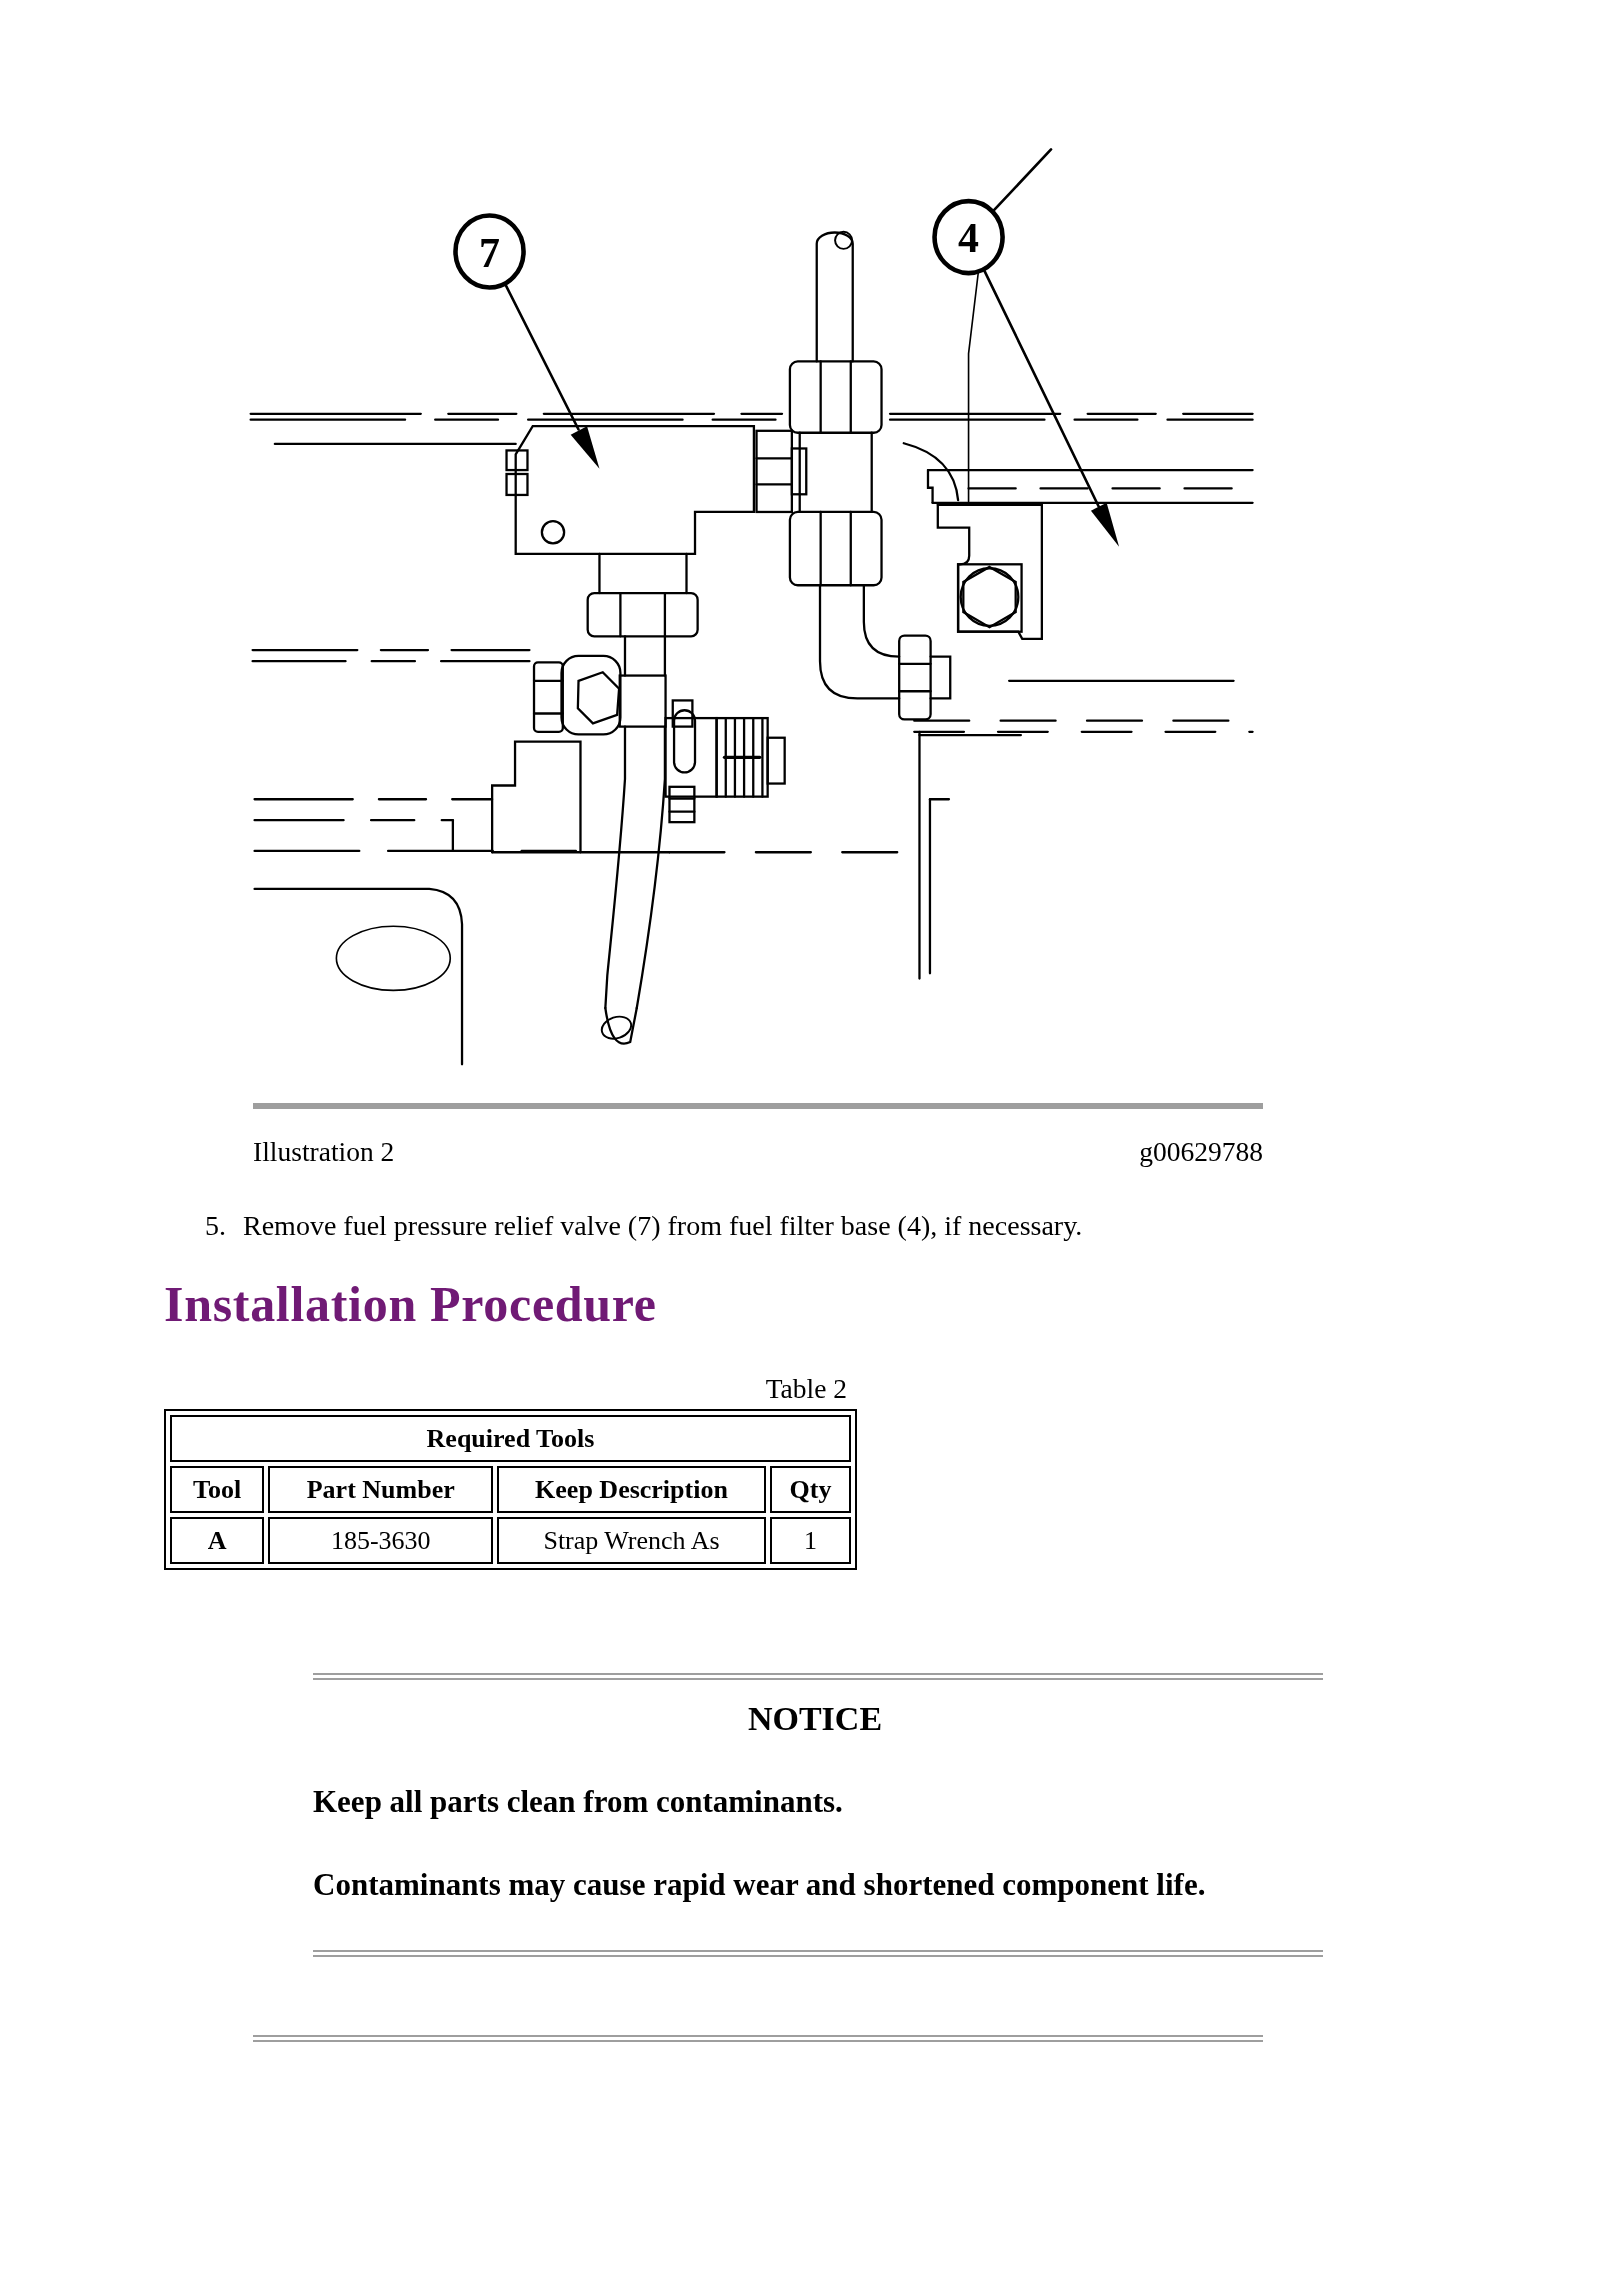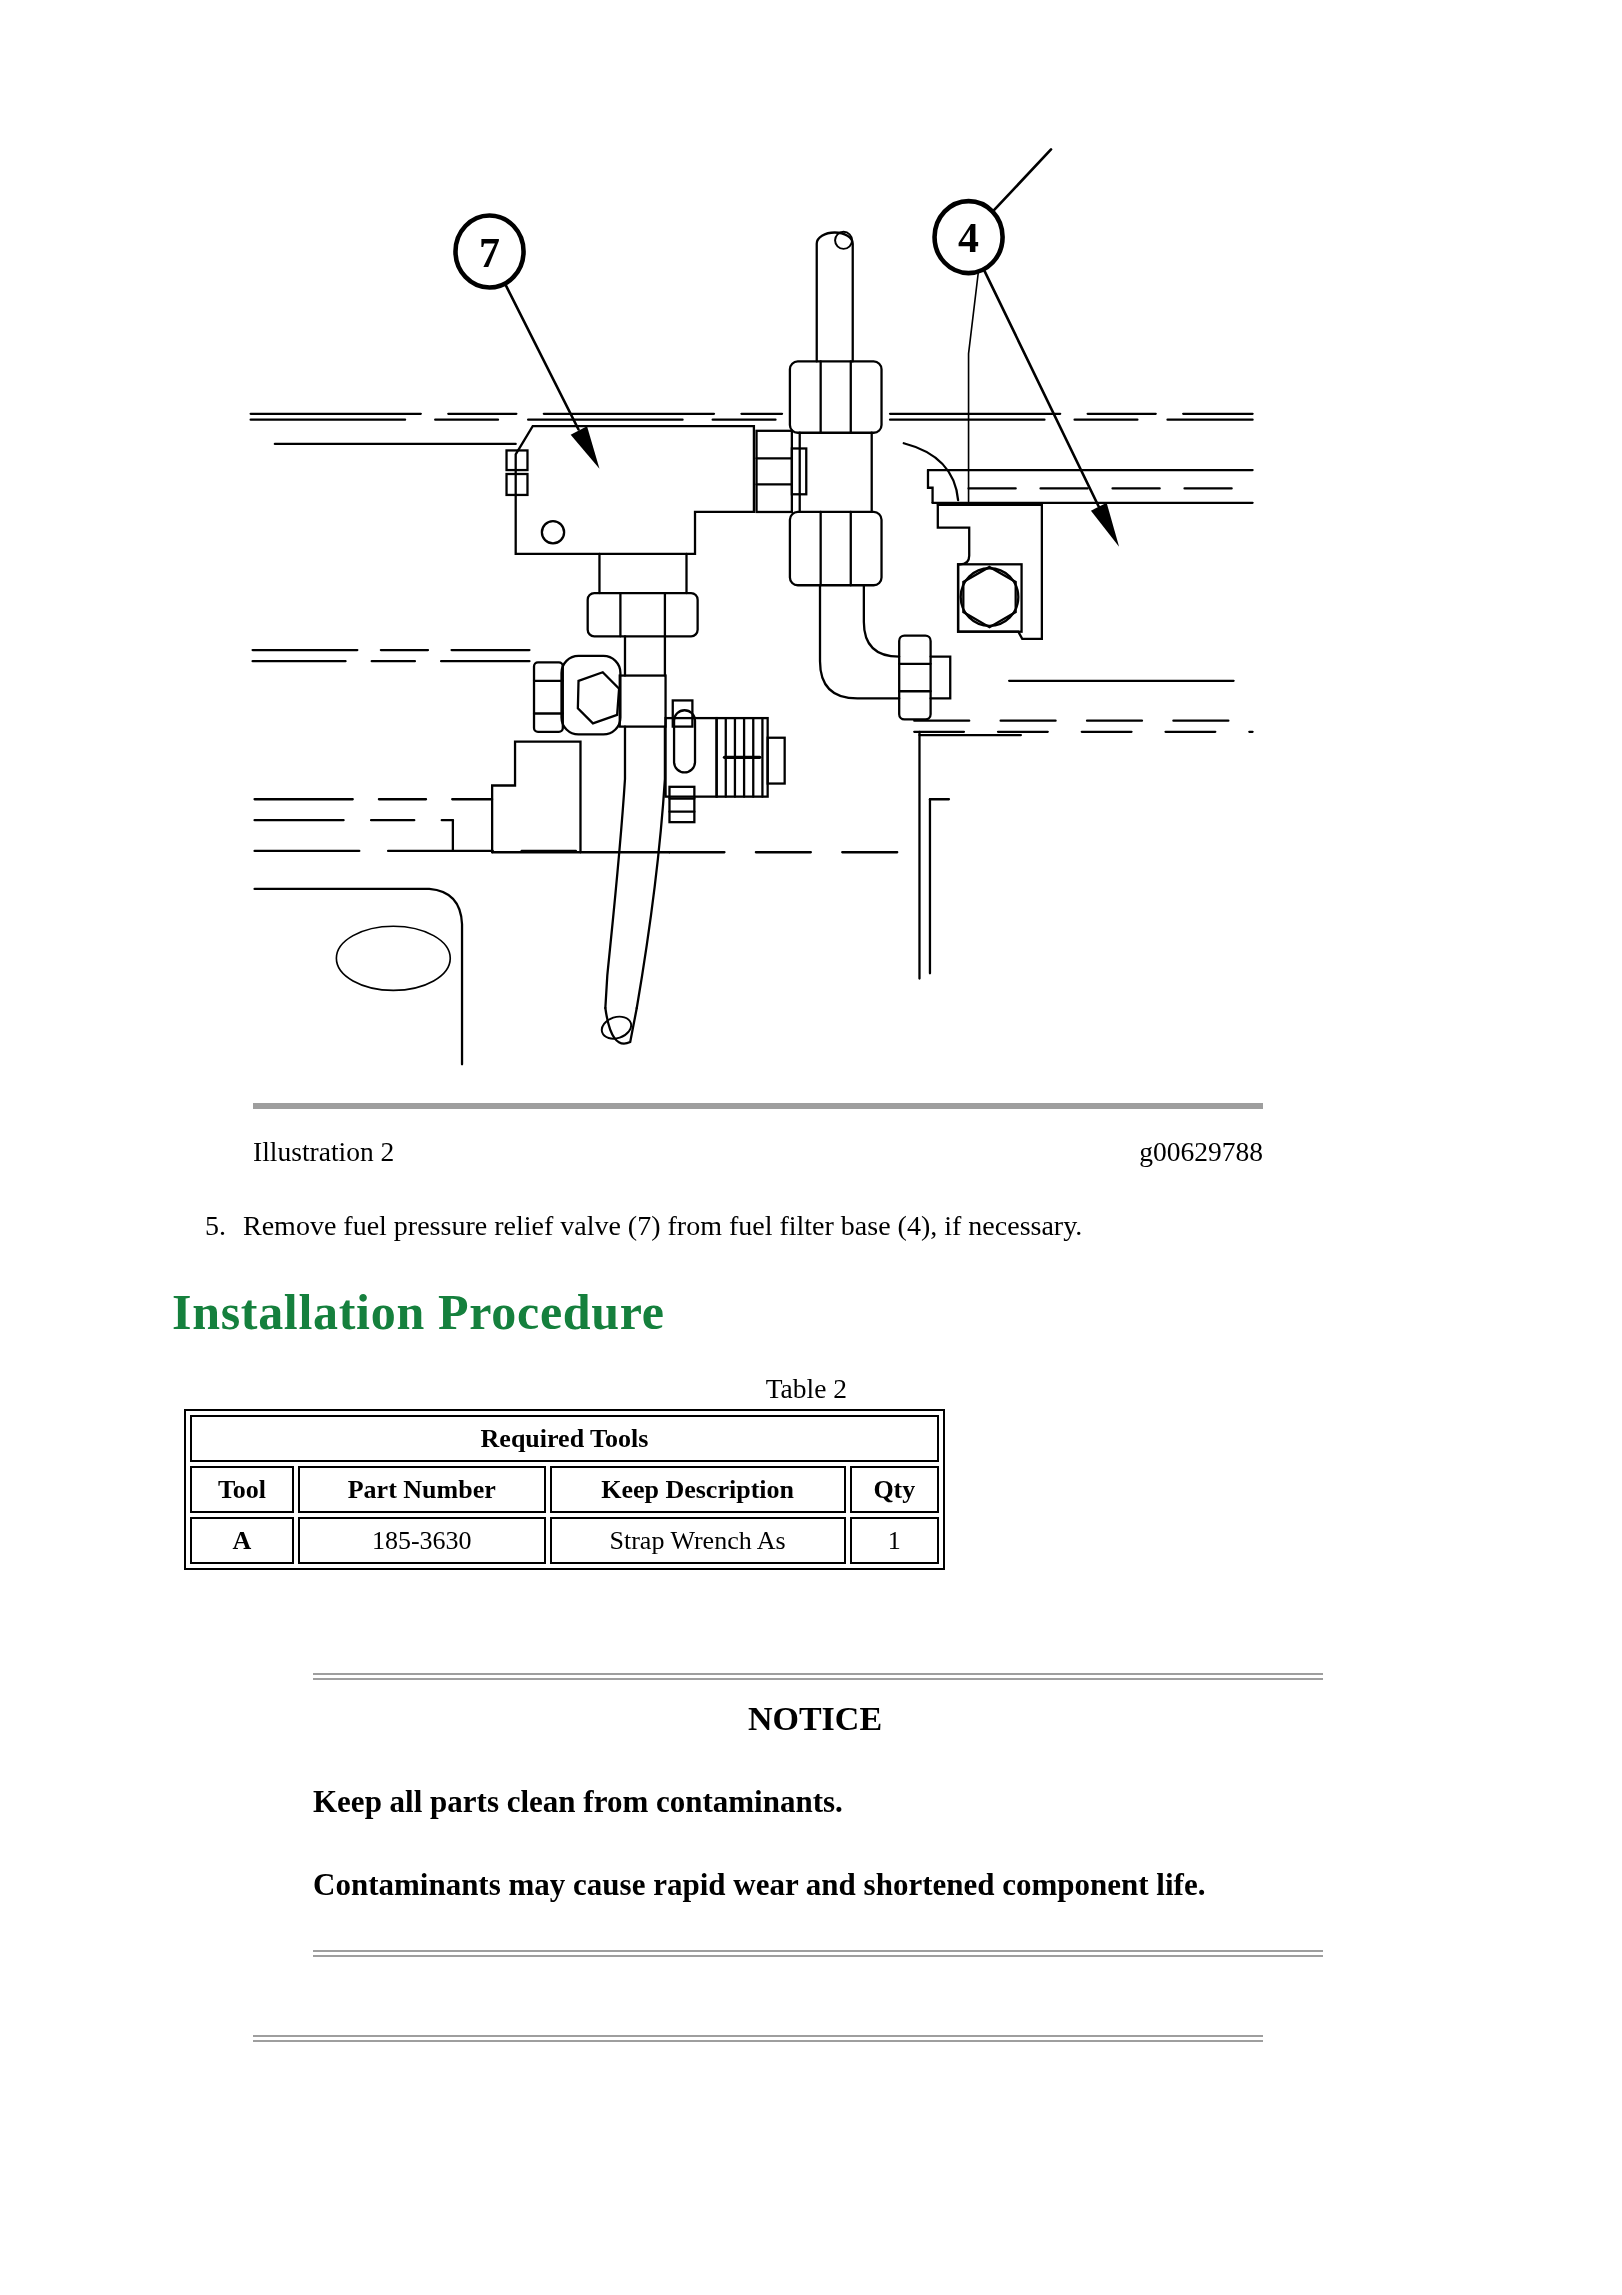--- a/index.html
+++ b/index.html
@@ -26,33 +26,32 @@
     position:absolute;left:253px;top:1137px;width:1010px;
     display:flex;justify-content:space-between;
     font-size:27.5px;line-height:1.1;
   }
   .step-row{
     position:absolute;left:205px;top:1208px;width:1060px;
     font-size:28px;line-height:1.25;white-space:nowrap;
   }
   .step-number{display:inline-block;margin-right:17px;}
   .main-heading{
-    position:absolute;left:164px;top:1275px;margin:8px;
-    font-size:50px;font-weight:bold;color:#15803d;letter-spacing:0.7px;
+    position:absolute;left:164px;top:1275px;margin:0;
+    font-size:50px;font-weight:bold;color:#701a75;letter-spacing:0.7px;
   }
   .table-label{
     position:absolute;left:152px;top:1373px;width:695px;
     text-align:right;font-size:27.5px;
   }
   table.tools{
-    position:absolute;left:164px;top:1409px;width:761px;
+    position:absolute;left:164px;top:1409px;width:693px;
     border:2.6px solid #000;border-collapse:separate;border-spacing:4.6px;
     table-layout:fixed;
     font-size:26px;
-    margin-left:20px;
   }
   table.tools th, table.tools td{
     border:2px solid #000;text-align:center;vertical-align:middle;
     padding:6.5px 3.9px;overflow:hidden;
   }
   table.tools .c-tool{width:92px;}
   table.tools .c-pn{width:219px;}
   table.tools .c-pd{width:262px;}
   table.tools .c-qty{width:79px;}
   .bold{font-weight:bold;}

